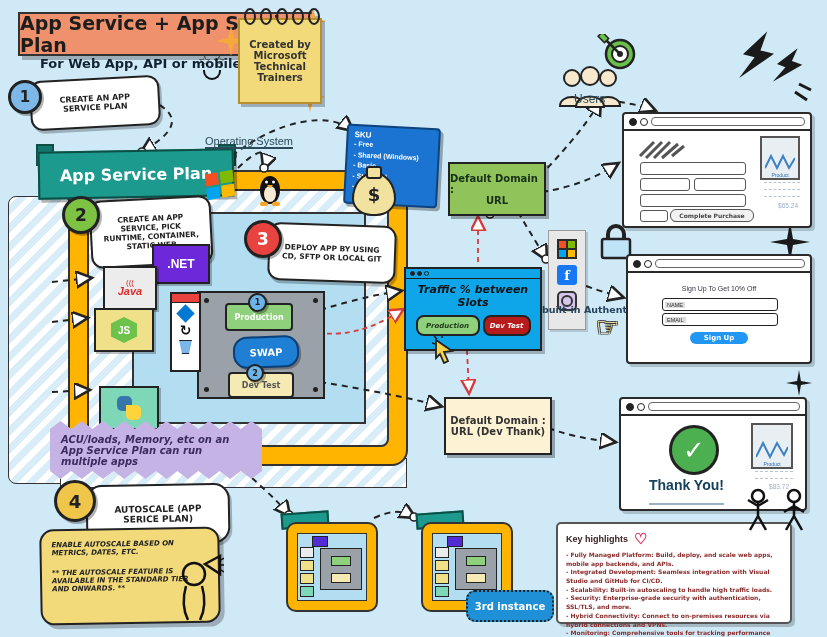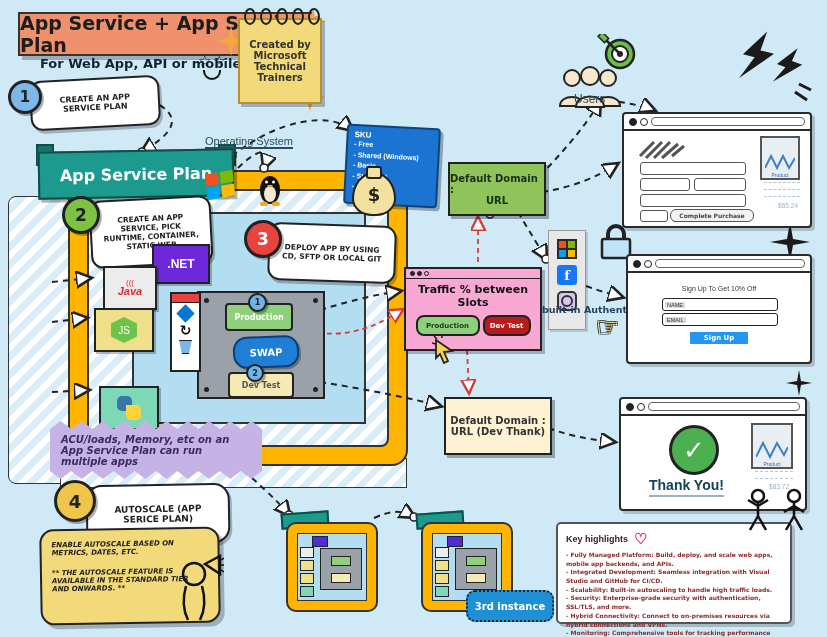--- a/index.html
+++ b/index.html
@@ -176,21 +176,21 @@
 
   <div class="abs tile" style="left:152px;top:244px;width:54px;height:36px;background:#6d28d9;z-index:7;">
     <span style="color:#fff;font-weight:bold;font-size:12px;">.NET</span>
   </div>
   <div class="abs tile" style="left:103px;top:266px;width:50px;height:40px;background:#ececec;z-index:7;flex-direction:column;">
     <span style="font-size:8px;color:#e02b2b;line-height:5px;">(((</span>
     <span style="color:#e02b2b;font-weight:bold;font-size:11px;font-style:italic;">Java</span>
   </div>
   <div class="abs tile" style="left:94px;top:308px;width:56px;height:40px;background:#f0e08a;z-index:7;">
     <span style="width:26px;height:26px;background:#6cc24a;clip-path:polygon(50% 0,100% 25%,100% 75%,50% 100%,0 75%,0 25%);display:flex;align-items:center;justify-content:center;">
-      <span style="color:#fff;font-weight:normal;font-size:10px;text-align:center;">JS</span>
+      <span style="color:#fff;font-weight:bold;font-size:10px;text-align:center;">JS</span>
     </span>
   </div>
   <div class="abs tile" style="left:99px;top:386px;width:56px;height:40px;background:#7ed8b8;z-index:7;">
     <span style="position:relative;width:24px;height:24px;display:block;">
       <span style="position:absolute;left:0;top:0;width:15px;height:15px;background:#3776ab;border-radius:5px 5px 0 5px;"></span>
       <span style="position:absolute;right:0;bottom:0;width:15px;height:15px;background:#ffd43b;border-radius:0 5px 5px 5px;"></span>
     </span>
   </div>
 
   <div class="abs" style="left:170px;top:292px;width:27px;height:76px;background:#fff;border:2px solid #222;z-index:7;display:flex;flex-direction:column;align-items:center;gap:4px;">
@@ -286,21 +286,21 @@
 
   <div class="abs" style="left:448px;top:162px;width:94px;height:50px;background:#90c35a;border:2.5px solid #222;box-shadow:3px 3px 0 rgba(0,0,0,.3);display:flex;flex-direction:column;align-items:center;justify-content:center;z-index:7;">
     <span class="handtxt" style="font-size:10px;color:#17301a;">Default Domain :</span>
     <span class="handtxt" style="font-size:10px;color:#17301a;">URL</span>
   </div>
   <div class="abs" style="left:444px;top:397px;width:104px;height:54px;background:#fdf3d4;border:2.5px solid #222;box-shadow:3px 3px 0 rgba(0,0,0,.3);display:flex;flex-direction:column;align-items:center;justify-content:center;z-index:7;">
     <span class="handtxt" style="font-size:10px;color:#333;">Default Domain :</span>
     <span class="handtxt" style="font-size:10px;color:#333;">URL (Dev Thank)</span>
   </div>
 
-  <div class="abs" style="left:404px;top:267px;width:134px;height:80px;background:#f9a8d4;border:2.5px solid #222;box-shadow:3px 3px 0 rgba(0,0,0,.25);z-index:7;">
+  <div class="abs" style="left:404px;top:267px;width:134px;height:80px;background:#0ea5e9;border:2.5px solid #222;box-shadow:3px 3px 0 rgba(0,0,0,.25);z-index:7;font-style:italic;">
     <div style="height:9px;border-bottom:1.5px solid #222;display:flex;align-items:center;gap:2px;padding-left:4px;">
       <div class="bdot" style="width:3px;height:3px;background:#222;border-width:1px;"></div>
       <div class="bdot" style="width:3px;height:3px;background:#222;border-width:1px;"></div>
       <div class="bdot" style="width:3px;height:3px;border-width:1px;"></div>
     </div>
     <div class="handtxt" style="font-size:11px;text-align:center;margin-top:4px;line-height:1.2;color:#111;">Traffic % between Slots</div>
     <div style="display:flex;justify-content:space-around;margin-top:6px;padding:0 8px;">
       <div class="chip" style="width:60px;height:17px;background:#8fd07c;border-radius:8px;">
         <span style="font-size:7px;color:#1d3a16;">Production</span>
       </div>
@@ -391,35 +391,35 @@
       <div class="bdot"></div>
       <div class="urlpill"></div>
     </div>
     <div style="text-align:center;font-size:7px;color:#334;margin-top:12px;">Sign Up To Get 10% Off</div>
     <div class="field" style="position:absolute;left:34px;top:42px;width:114px;height:11px;border-color:#222;display:flex;align-items:center;">
       <span style="font-size:5.5px;color:#333;background:#ddd;padding:0 2px;margin-left:2px;">NAME</span>
     </div>
     <div class="field" style="position:absolute;left:34px;top:57px;width:114px;height:11px;border-color:#222;display:flex;align-items:center;">
       <span style="font-size:5.5px;color:#333;background:#ddd;padding:0 2px;margin-left:2px;">EMAIL</span>
     </div>
-    <div class="chip" style="position:absolute;left:62px;top:76px;width:58px;height:12px;background:#2196f3;border:none;border-radius:1px;">
+    <div class="chip" style="position:absolute;left:62px;top:76px;width:58px;height:12px;background:#2196f3;border:none;border-radius:6px;">
       <span style="font-size:7px;color:#fff;">Sign Up</span>
     </div>
   </div>
 
   <div class="abs browser" style="left:619px;top:397px;width:184px;height:110px;z-index:7;">
     <div class="bbar">
       <div class="bdot" style="background:#222;"></div>
       <div class="bdot"></div>
       <div class="urlpill"></div>
     </div>
     <div style="position:absolute;left:48px;top:26px;width:44px;height:44px;border-radius:50%;background:#4caf50;border:3px solid #222;display:flex;align-items:center;justify-content:center;">
       <span style="color:#fff;font-size:26px;font-weight:bold;font-family:'DejaVu Sans',sans-serif;">✓</span>
     </div>
-    <div style="position:absolute;left:28px;top:78px;font-size:14px;font-weight:bold;color:#16425b;border-bottom:2px solid #9ab0c4;padding-bottom:2px;">Thank You!</div>
+    <div style="position:absolute;left:28px;top:78px;font-size:14px;font-weight:bold;color:#16425b;border-bottom:2px solid #9ab0c4;padding-bottom:10px;">Thank You!</div>
     <div style="position:absolute;right:12px;top:24px;width:38px;height:42px;border:2px solid #555;background:#e9eef3;display:flex;flex-direction:column;align-items:center;justify-content:flex-end;">
       <svg width="32" height="22" viewBox="0 0 32 22">
           <path d="M0,18 L7,4 L14,18 L21,4 L28,16 L32,8" stroke="#3b82c4" stroke-width="2" fill="none"></path>
         </svg>
       <span style="font-size:5px;color:#2a6fb8;">Product</span>
     </div>
     <div style="position:absolute;right:12px;top:72px;width:38px;border-top:1.5px dashed #b8c6d4;"></div>
     <div style="position:absolute;right:12px;top:79px;width:38px;border-top:1.5px dashed #b8c6d4;"></div>
     <div style="position:absolute;right:16px;top:84px;font-size:6.5px;color:#9ab0c4;">$83.72</div>
   </div>

